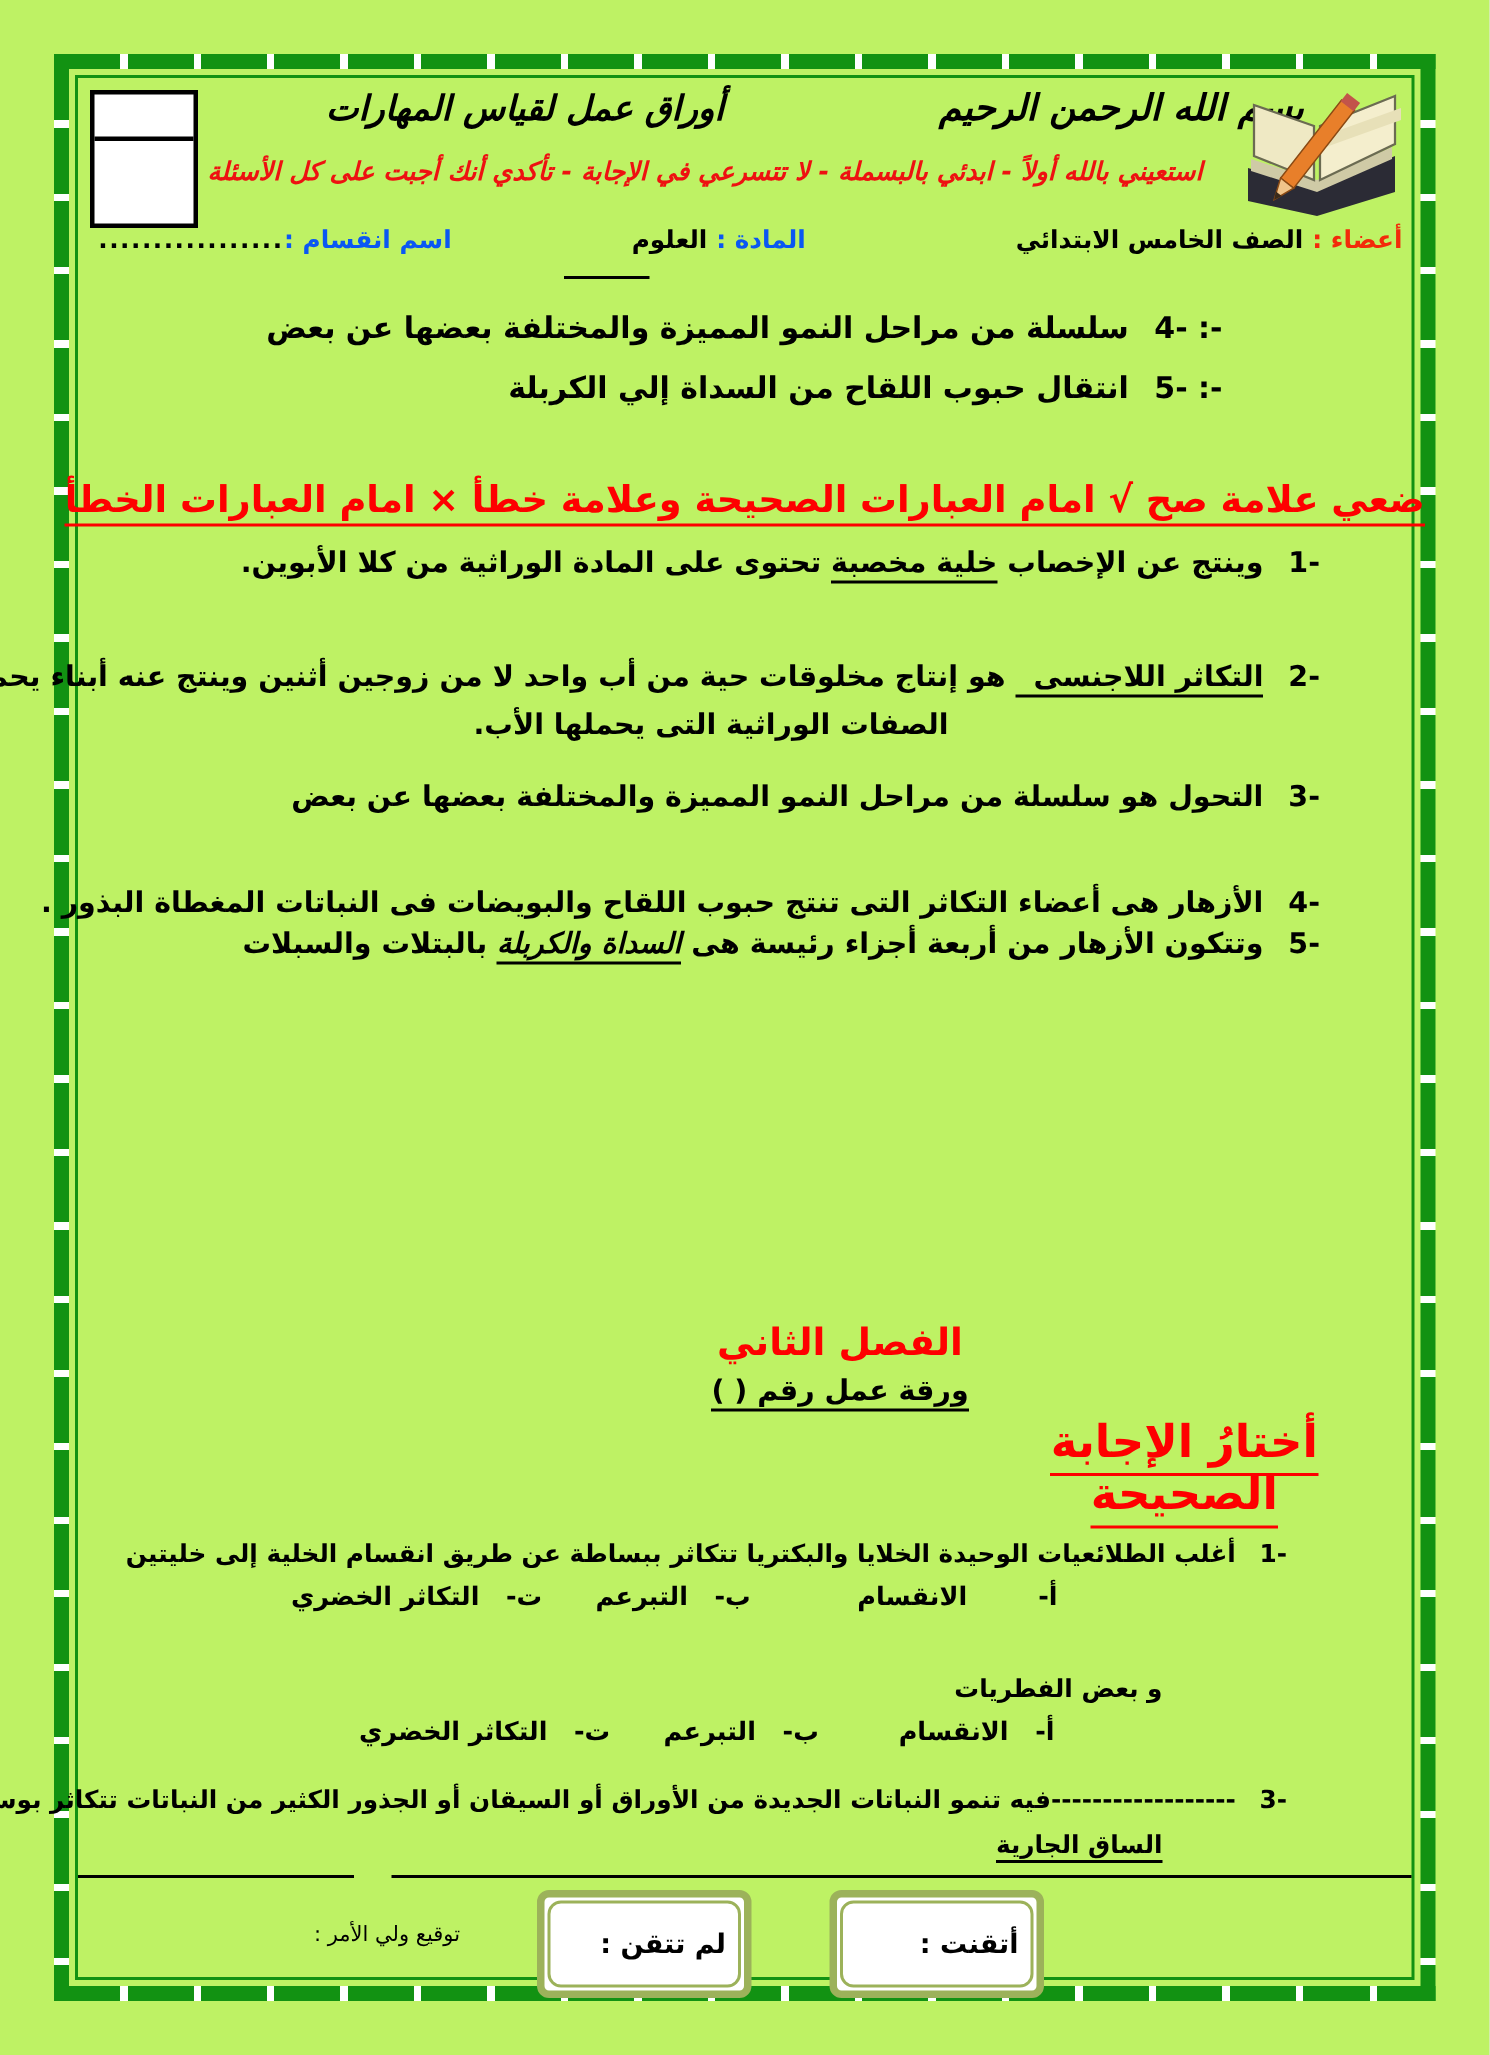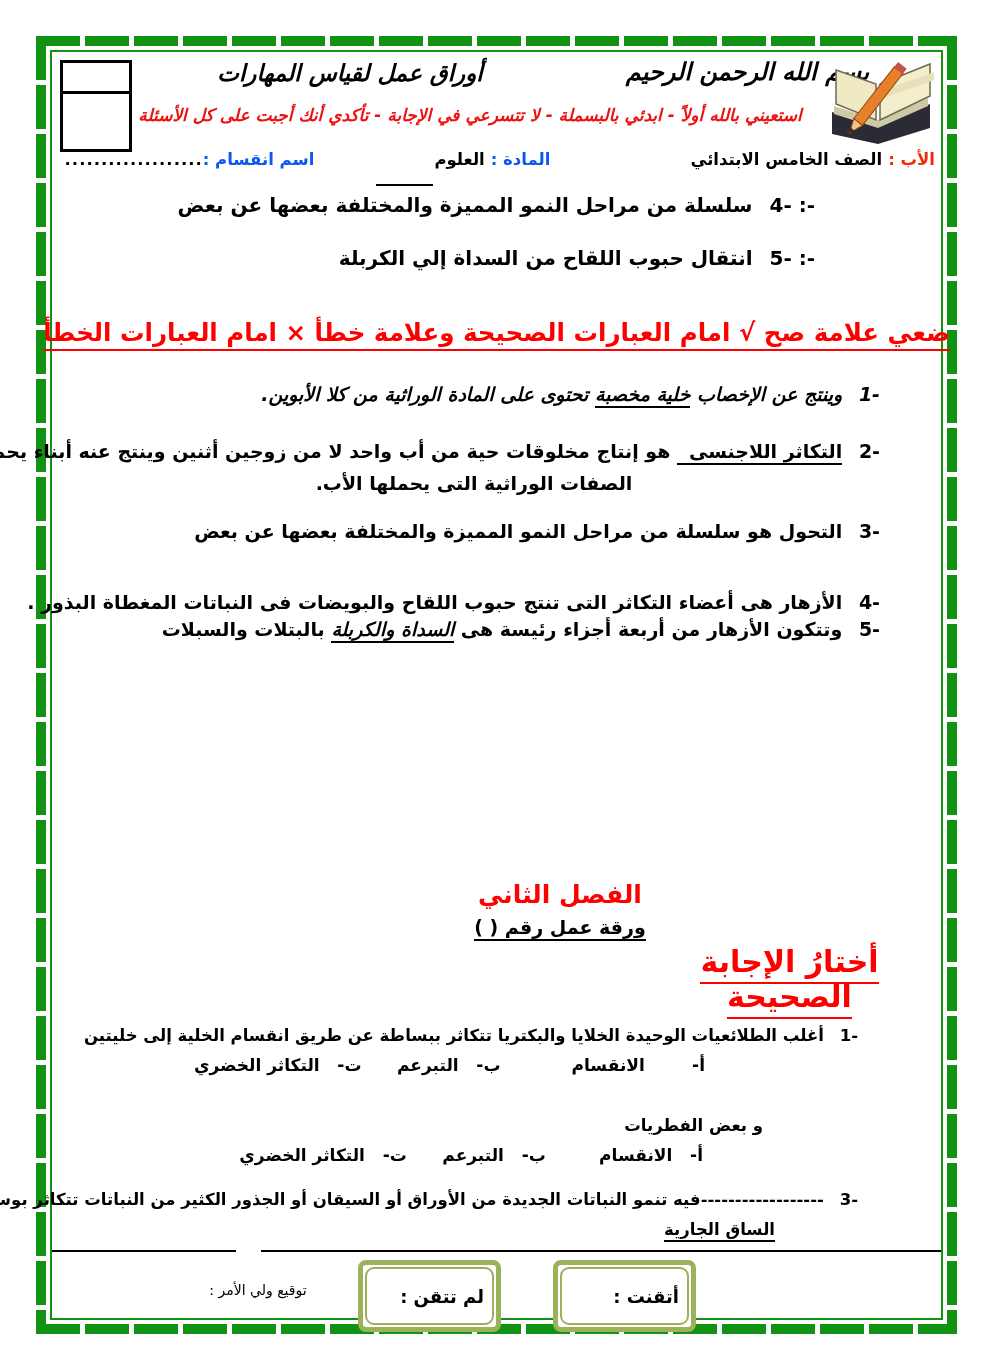--- a/index.html
+++ b/index.html
@@ -1,17 +1,17 @@
 <!DOCTYPE html>
 <html lang="ar" dir="rtl"><head>
 <meta charset="utf-8">
 <style>
   html,body{margin:0;padding:0;background:#e8e8e8;}
   .page{
-    width:993px;height:1370px;position:relative;background:#ffffff;
+    width:993px;height:1370px;position:relative;background:#bef264;
     font-family:"DejaVu Sans", sans-serif;overflow:hidden;margin:0 auto;
     direction:rtl;
   }
   
   .b-top,.b-bottom{position:absolute;left:36px;right:36px;height:10px;
     background:repeating-linear-gradient(90deg,#129212 0 44px,#ffffff 44px 49px);}
   .b-top{top:36px}.b-bottom{bottom:36px}
   .b-left,.b-right{position:absolute;top:36px;bottom:36px;width:10px;
     background:repeating-linear-gradient(180deg,#129212 0 44px,#ffffff 44px 49px);}
   .b-left{left:36px}.b-right{right:36px}
@@ -103,46 +103,46 @@
         <polygon points="47,78 58,78 52.5,92" fill="#f0c48a" stroke="#8a4a14" stroke-width="1"></polygon>
         <polygon points="50,87 55,87 52.5,92" fill="#3a2a1a"></polygon>
         <rect x="47" y="6" width="11" height="7" fill="#c2544a"></rect>
       </g>
     </svg>
   </div>
 
   <div class="abs instruction">استعيني بالله أولاً  -  ابدئي بالبسملة - لا تتسرعي في الإجابة -  تأكدي أنك أجبت على كل الأسئلة</div>
 
   <div class="abs info-line">
-    <span class="lbl-red">الأب :</span>
+    <span class="lbl-red">أعضاء :</span>
     <span class="val-black">الصف الخامس الابتدائي</span>
     <span style="width:140px;"></span>
     <span class="lbl-blue">المادة :</span>
     <span class="val-black">العلوم</span>
     <span style="width:120px;"></span>
     <span class="lbl-blue">اسم انقسام :</span>
     <span class="dots">...........................................</span>
   </div>
 
   <div class="abs stray-line"></div>
 
-  <div class="abs fill-item" style="top:193px;right:178px;">
+  <div class="abs fill-item" style="top:206px;right:178px;">
     <span class="num">4- :-</span>
     <span>سلسلة من مراحل النمو المميزة والمختلفة بعضها عن بعض</span>
   </div>
   <div class="abs fill-item" style="top:246px;right:178px;">
     <span class="num">5- :-</span>
     <span>انتقال حبوب اللقاح من السداة إلي الكربلة</span>
   </div>
 
   <div class="abs tf-heading">
     <span class="hl">ضعي علامة صح √ امام العبارات الصحيحة وعلامة خطأ × امام العبارات الخطأ</span>
   </div>
 
-  <div class="abs tf-item" style="top:383px;right:113px;font-style:italic;">
+  <div class="abs tf-item" style="top:364px;right:113px;">
     <span class="num">1-</span>
     <span>وينتج عن الإخصاب </span><span class="ub">خلية مخصبة</span><span> تحتوى على المادة الوراثية من كلا الأبوين.</span>
   </div>
 
   <div class="abs tf-item" style="top:440px;right:113px;">
     <span class="num">2-</span>
     <span class="ub-ext">التكاثر اللاجنسى</span><span> هو إنتاج مخلوقات حية من أب واحد لا من زوجين أثنين وينتج عنه أبناء يحملون</span>
   </div>
   <div class="abs tf-item" style="top:472px;right:113px;left:68px;text-align:center;">الصفات الوراثية التى يحملها الأب.</div>
 
@@ -168,21 +168,21 @@
   <div class="abs mcq-heading">
     <span class="hl">أختارُ الإجابة الصحيحة</span>
   </div>
 
   <div class="abs mcq-line" style="top:1026px;right:135px;">
     <span class="num">1-</span>
     <span>أغلب الطلائعيات الوحيدة الخلايا والبكتريا تتكاثر ببساطة عن طريق  انقسام الخلية إلى خليتين</span>
   </div>
   <div class="abs choices" style="top:1055px;right:288px;">أ-        الانقسام            ب-   التبرعم      ت-   التكاثر الخضري</div>
 
-  <div class="abs mcq-line" style="top:1116px;right:230px;margin-left:24px;">و بعض الفطريات</div>
+  <div class="abs mcq-line" style="top:1116px;right:218px;margin-left:24px;">و بعض الفطريات</div>
   <div class="abs choices" style="top:1145px;right:290px;">أ-   الانقسام         ب-   التبرعم      ت-   التكاثر الخضري</div>
 
   <div class="abs mcq-line" style="top:1190px;right:135px;">
     <span class="num">3-</span>
     <span>------------------</span><span>فيه تنمو النباتات الجديدة من الأوراق أو السيقان أو الجذور  الكثير من النباتات تتكاثر بوساطة</span>
   </div>
   <div class="abs mcq-line" style="top:1220px;right:218px;">
     <span class="ub">الساق الجارية</span>
   </div>
 

